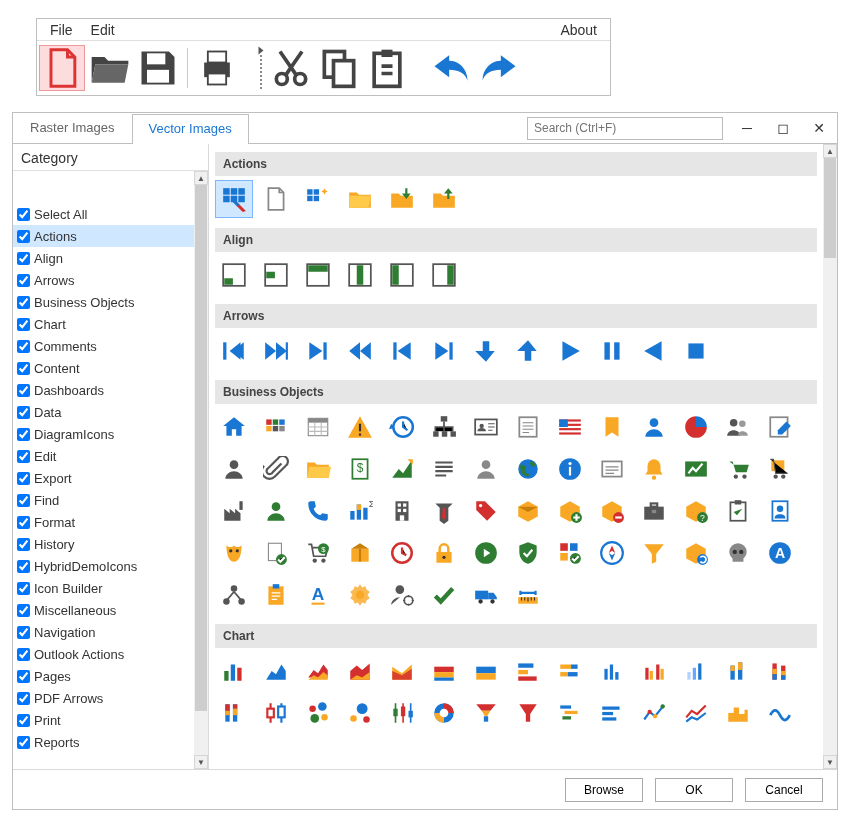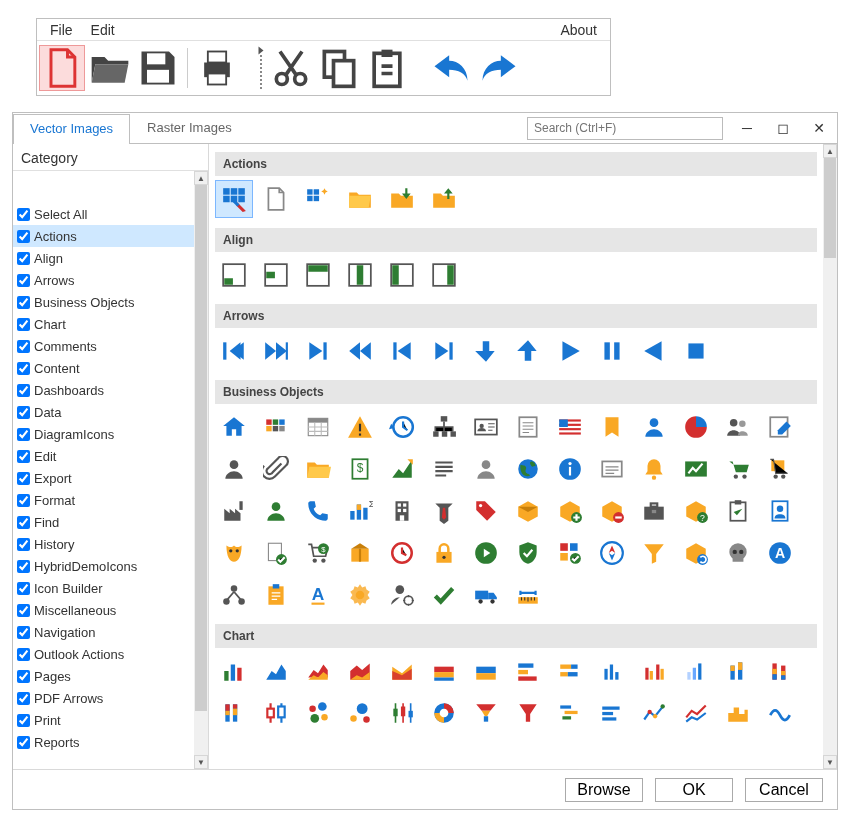--- a/index.html
+++ b/index.html
@@ -45,21 +45,21 @@
   .gallery-wrap { flex: 1; position: relative; background: #fff; overflow: hidden; }
   .gallery { position:absolute; inset: 0 14px 0 0; overflow: hidden; padding: 4px 6px; }
   .gal-sb { position:absolute; right:0; top:0; bottom:0; width:14px; background:#f0f0f0; display:flex; flex-direction:column; }
   .section-header { background: #e6e6e6; font-weight: 600; font-size: 12px; color:#444; padding: 5px 8px; margin: 4px 0 4px 0; }
   .icon-grid { display: flex; flex-wrap: wrap; gap: 4px; align-content:flex-start; margin: 4px 0 10px 0; }
   .icon-cell { width: 38px; height: 38px; display: flex; align-items: center; justify-content: center; border: 1px solid transparent; }
   .icon-cell.sel { background: #cfe8ff; border-color: #7cb7ff; }
   .icon-cell svg { width: 26px; height: 26px; }
 
   .footer { height: 40px; border-top: 1px solid #d9d9d9; display: flex; align-items: center; justify-content: flex-end; gap: 12px; padding: 0 14px; }
-  .footer button { min-width: 78px; height: 24px; border: 1px solid #aaa; background: #fff; font-size: 16px; cursor: default; }
+  .footer button { min-width: 78px; height: 24px; border: 1px solid #aaa; background: #fff; font-size: 12px; cursor: default; }
 
   input[type=checkbox] { width: 13px; height: 13px; }
 </style>
 </head>
 <body>
 
 <div class="top-window">
   <div class="menubar">
     <div class="menu-item">File</div>
     <div class="menu-item">Edit</div>
@@ -128,22 +128,22 @@
     <div class="tool-btn">
       <svg viewBox="0 0 24 24">
           <path fill="#1976d2" d="M13 5l8 6-8 6v-4c-5 0-9 2-10 6 0-7 5-11 10-11V5z"></path>
         </svg>
     </div>
   </div>
 </div>
 
 <div class="dialog">
   <div class="titlebar">
+    <div class="tab inactive">Raster Images</div>
     <div class="tab active">Vector Images</div>
-    <div class="tab inactive">Raster Images</div>
     <div class="gap"></div>
     <input class="search" placeholder="Search (Ctrl+F)" style="">
     <div class="win-btns">
       <div class="win-btn">─</div>
       <div class="win-btn">◻</div>
       <div class="win-btn">✕</div>
     </div>
   </div>
 
   <div class="body-row">
@@ -198,25 +198,25 @@
             <div class="cat-item">
               <input type="checkbox" checked="" style="">
               <span>Edit</span>
             </div>
             <div class="cat-item">
               <input type="checkbox" checked="" style="">
               <span>Export</span>
             </div>
             <div class="cat-item">
               <input type="checkbox" checked="" style="">
+              <span>Find</span>
+            </div>
+            <div class="cat-item">
+              <input type="checkbox" checked="" style="">
               <span>Format</span>
-            </div>
-            <div class="cat-item">
-              <input type="checkbox" checked="" style="">
-              <span>Find</span>
             </div>
             <div class="cat-item">
               <input type="checkbox" checked="" style="">
               <span>History</span>
             </div>
             <div class="cat-item">
               <input type="checkbox" checked="" style="">
               <span>HybridDemoIcons</span>
             </div>
             <div class="cat-item">

